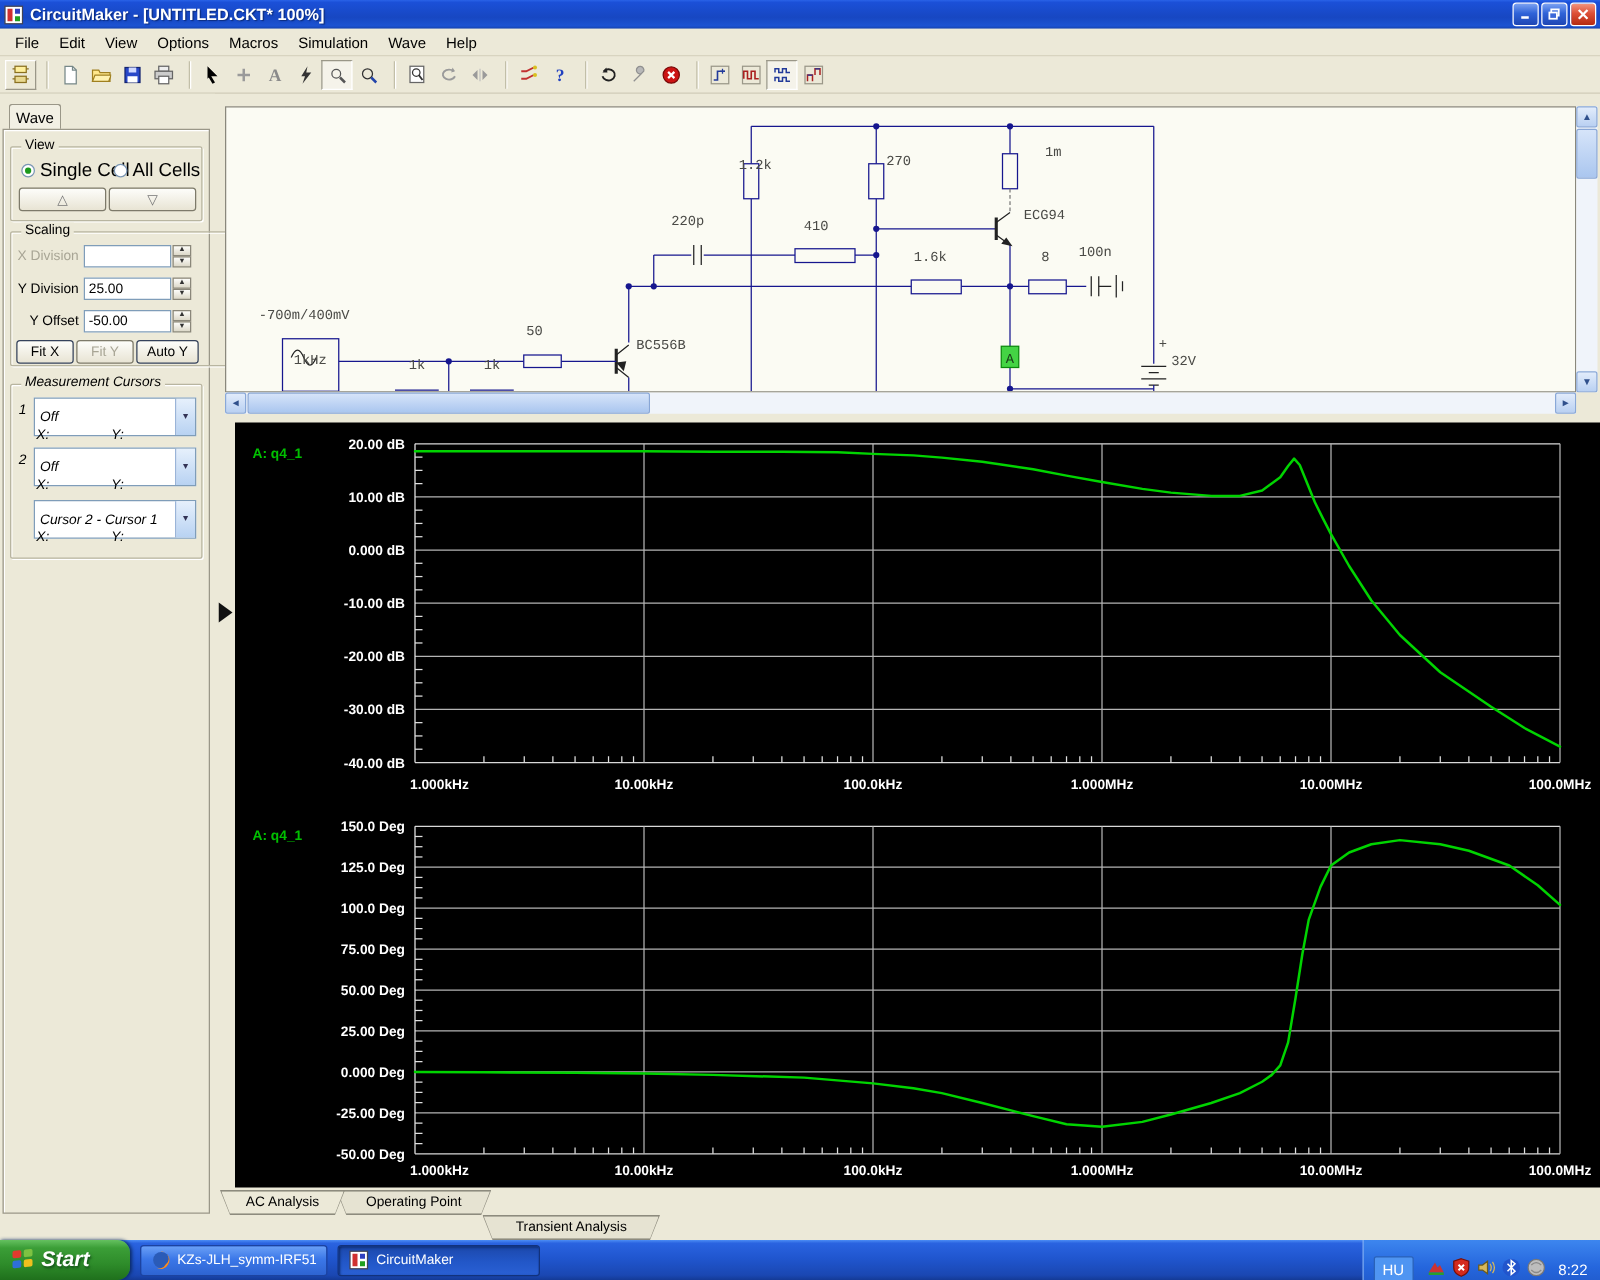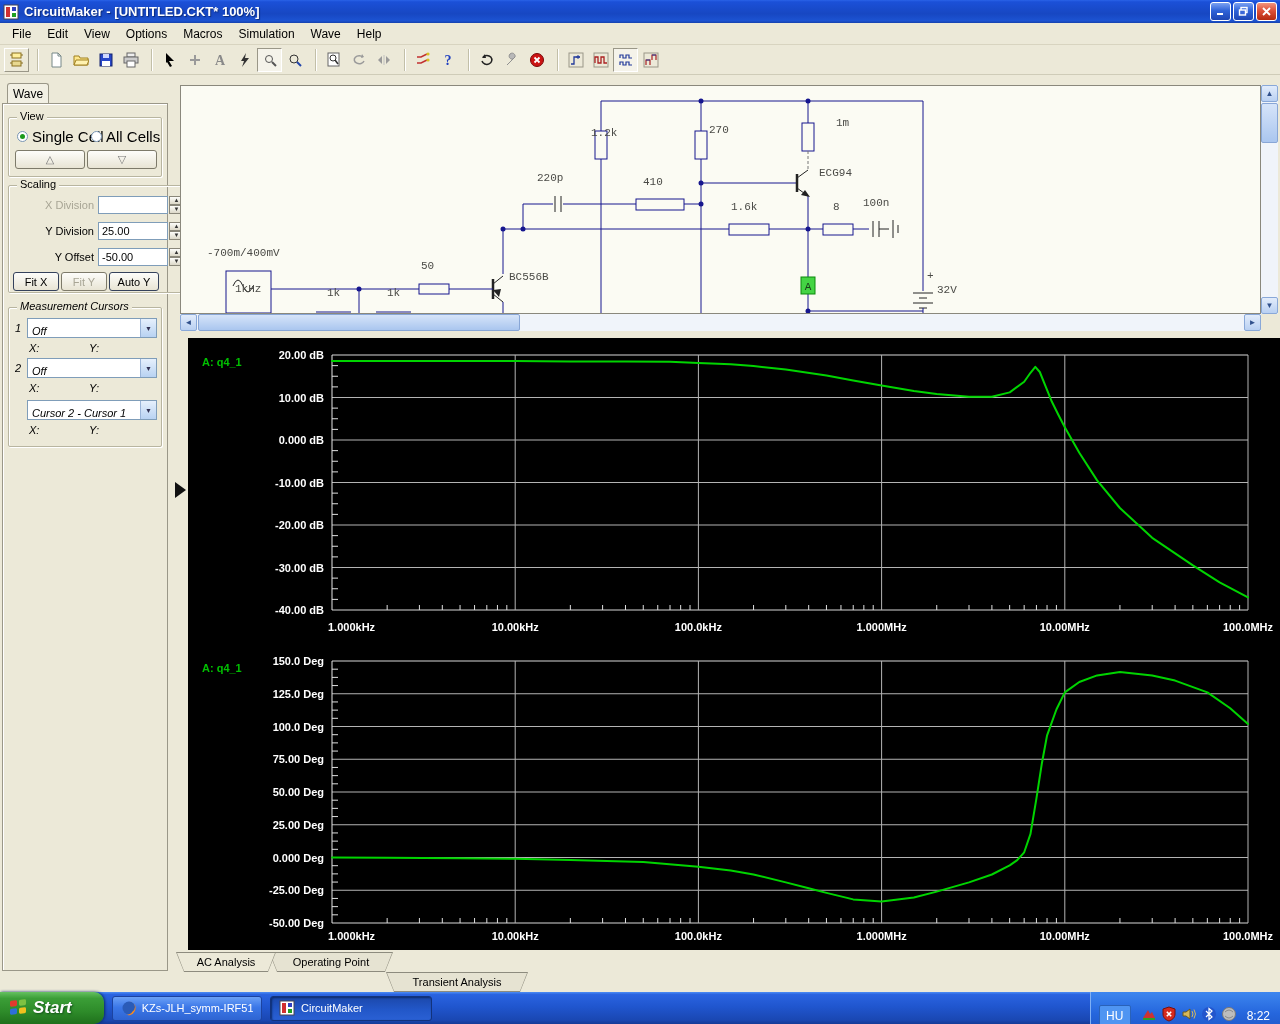--- a/index.html
+++ b/index.html
@@ -41,27 +41,27 @@
   .groupbox { position:absolute; border:1px solid #b8b5a0; border-radius:2px; box-shadow:inset 1px 1px 0 #fff, 1px 1px 0 #fff; }
   .groupbox .legend { position:absolute; top:-8px; left:8px; background:#ece9d8; font-size:11px; padding:0 3px; color:#000; }
   .radio { display:inline-flex; align-items:center; font-size:15px; }
   .radio .rb { width:11px; height:11px; border-radius:50%; background:#fff; border:1px solid #7a96b4; margin-right:4px; position:relative; }
   .radio .rb.sel::after { content:""; position:absolute; left:2px; top:2px; width:5px; height:5px; border-radius:50%; background:#1c9a1c; }
   .xpbtn { background:linear-gradient(180deg,#fdfdfa,#e8e4d4); border:1px solid #7d7a6a; border-radius:3px;
     font-size:11px; color:#000; display:flex; align-items:center; justify-content:center; }
   .xpbtn.dark { border-color:#35425c; }
   .xpbtn.disabled { color:#a8a595; }
   .fieldrow { position:absolute; height:18px; font-size:11px; display:flex; align-items:center; }
-  .fieldrow .lab { width:56px; text-align:right; padding-right:4px;margin-left:31px; }
+  .fieldrow .lab { width:56px; text-align:right; padding-right:4px; }
   .fieldrow .lab.disabled { color:#a8a595; }
   .textbox { width:70px; height:18px; background:#fff; border:1px solid #7f9db9; font-size:11px; padding:1px 3px; font-family:"Liberation Sans",sans-serif; }
   .spinner { width:15px; height:18px; display:flex; flex-direction:column; margin-left:1px; }
   .spinner div { flex:1; background:linear-gradient(180deg,#fdfdfa,#dcd8c8); border:1px solid #8a877a; font-size:6px; line-height:7px;
     display:flex; align-items:center; justify-content:center; color:#333; }
-  .combo { height:20px; background:#fff; border:1px solid #7f9db9; display:flex; align-items:flex-end; font-size:11px; }
+  .combo { height:31px; background:#fff; border:1px solid #7f9db9; display:flex; align-items:center; font-size:11px; }
   .combo .cval { flex:1; padding:0 4px; }
   .combo .cbtn { width:16px; height:100%; background:linear-gradient(180deg,#e6f0fc,#b8d2f2); border-left:1px solid #9ab4d8;
     display:flex; align-items:center; justify-content:center; font-size:7px; color:#335; }
   .xy-lab { font-size:11px; color:#000; }
 
   
   .schematic { position:absolute; left:180px; top:85px; width:1081px; height:229px;
     background:#fbfbf3; border:1px solid #8a887c; overflow:hidden; }
   .schem-label { position:absolute; font-family:"Liberation Mono",monospace; font-size:11px; color:#4a4a46; white-space:nowrap; }
   .vscroll { position:absolute; left:1261px; top:85px; width:17px; height:229px; background:#f0f4fa; }

